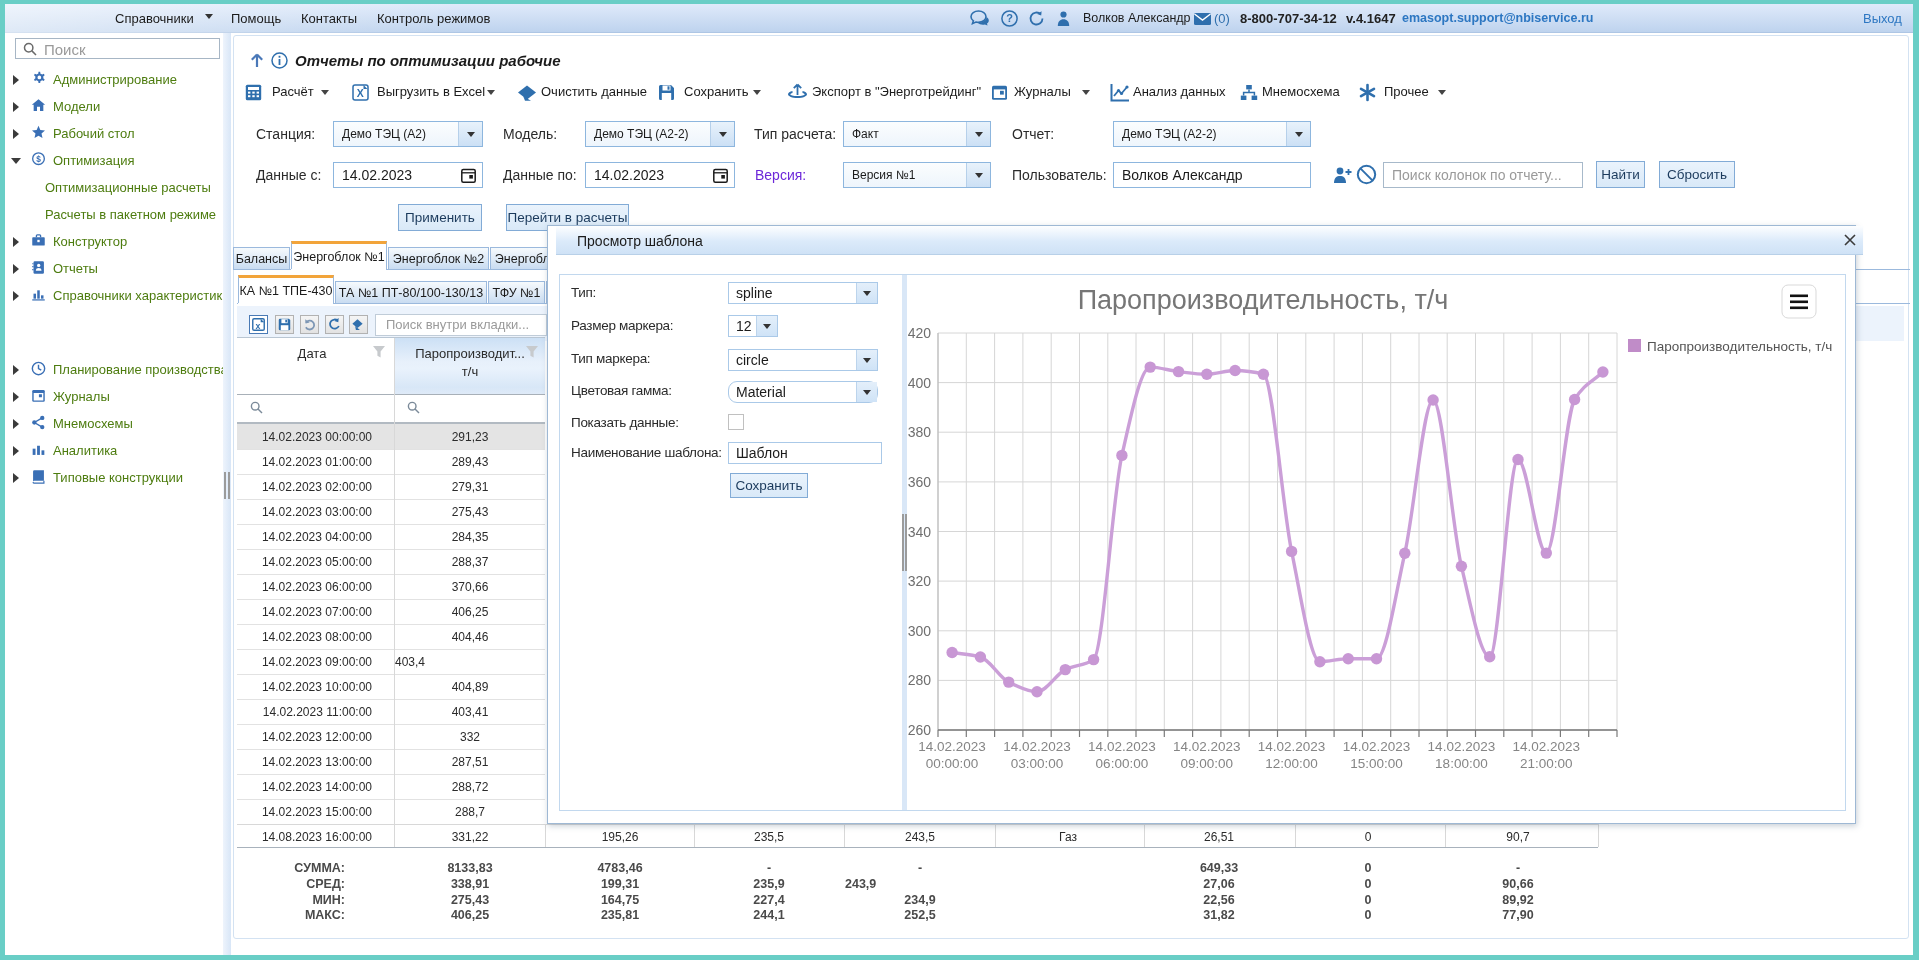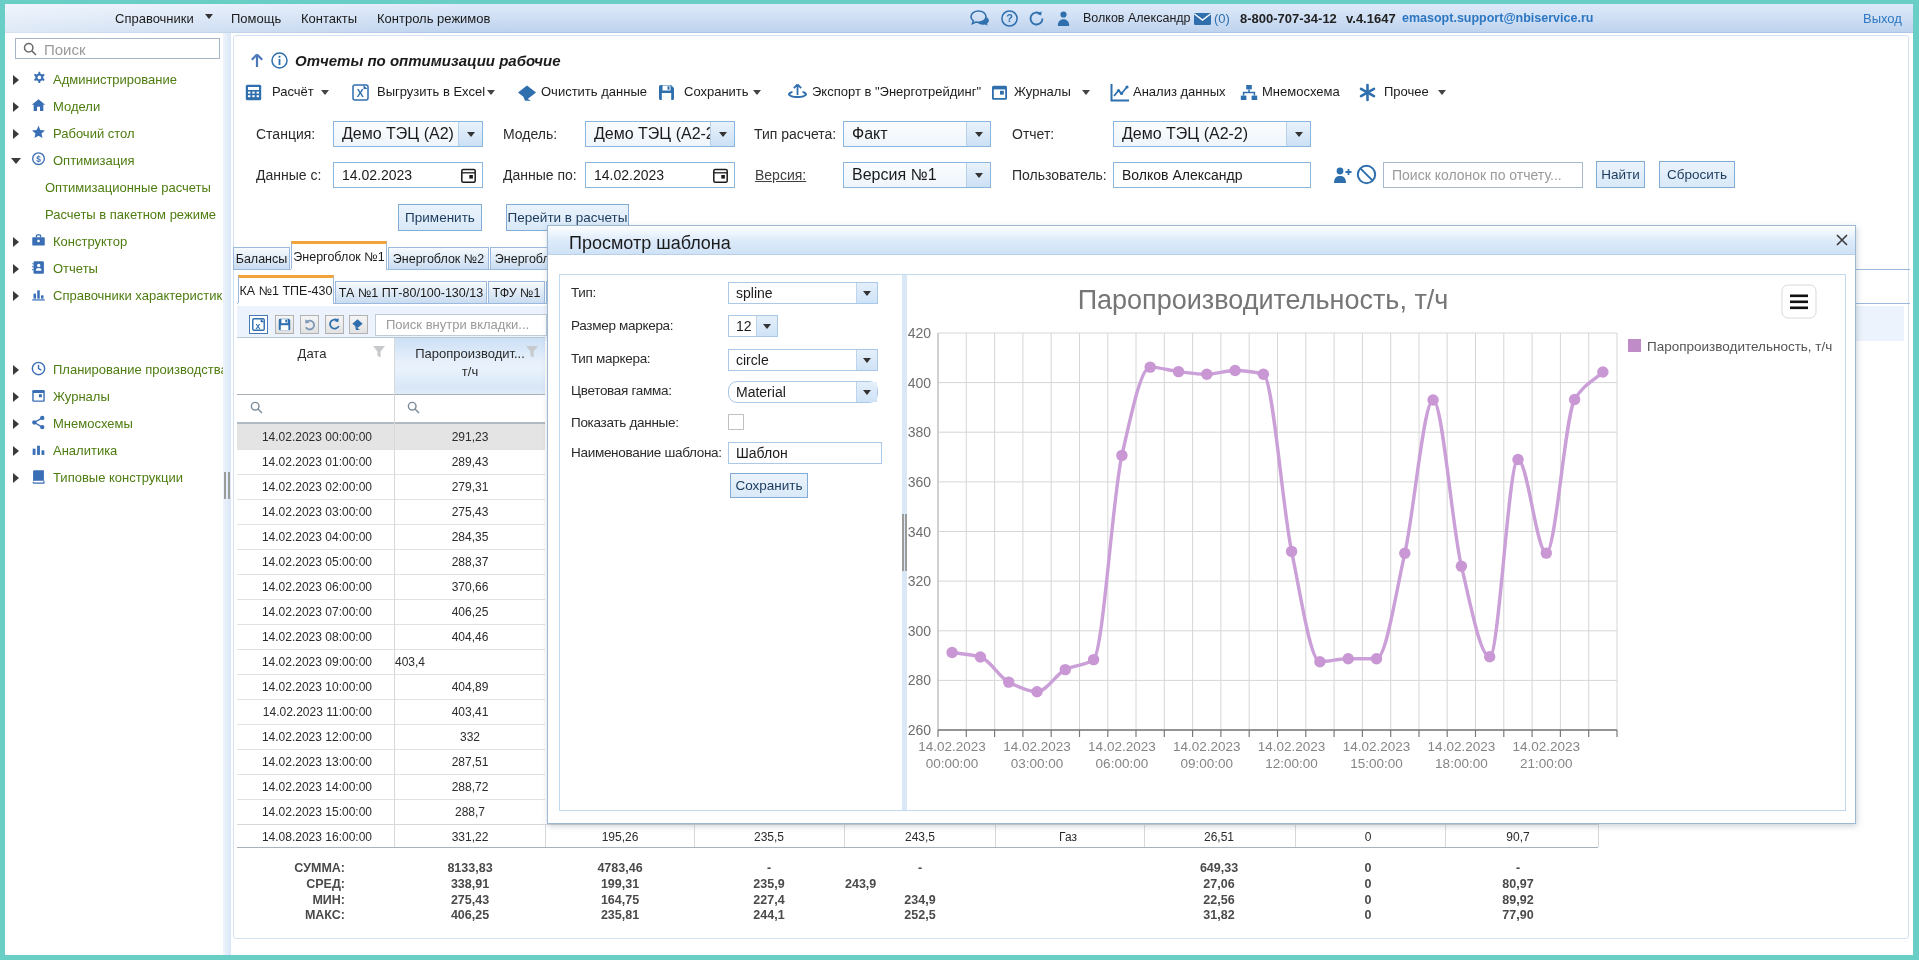--- a/index.html
+++ b/index.html
@@ -19,39 +19,39 @@
 .sbitem .lbl{position:absolute;left:48px;top:5px;}
 .sbitem .ic{position:absolute;left:26px;top:4px;width:15px;height:15px;}
 #sbsplit{position:absolute;left:218px;top:29px;width:8px;height:922px;background:linear-gradient(90deg,#eef4fc,#d8e6f7);}
 #sbsplit .grip{position:absolute;left:1px;top:439px;width:2px;height:27px;background:#9b9b9b;box-shadow:4px 0 0 #9b9b9b;}
 
 #content{position:absolute;left:226px;top:29px;width:1682px;height:922px;background:#fff;}
 #cborder{position:absolute;left:2px;top:2px;width:1676px;height:904px;border:1px solid #d3e2f2;border-radius:3px;}
 .tbitem{position:absolute;top:0;height:26px;line-height:26px;font-size:13px;color:#1b1b1b;white-space:nowrap;}
 .lbl2{position:absolute;font-size:14px;color:#2b2b2b;height:26px;line-height:26px;white-space:nowrap;}
 .dd{position:absolute;height:26px;border:1px solid #8db6de;background:linear-gradient(#fbfdfe,#eef5fc);}
-.dd .txt{position:absolute;left:8px;top:0;height:24px;line-height:24px;font-size:16px;color:#1b1b1b;white-space:nowrap;}
+.dd .txt{position:absolute;left:8px;top:0;height:24px;line-height:24px;font-size:12px;color:#1b1b1b;white-space:nowrap;}
 .dd .ab{position:absolute;right:0;top:0;width:24px;height:24px;background:linear-gradient(#e8f2fb,#cce0f5);border-left:1px solid #b6d0ea;}
 .dd .ab:after{content:"";position:absolute;left:8px;top:10px;width:0;height:0;border-left:4.5px solid transparent;border-right:4.5px solid transparent;border-top:5.5px solid #333;}
 .inp{position:absolute;height:26px;border:1px solid #8db6de;background:#fff;}
 .inp .txt{position:absolute;left:8px;top:0;height:24px;line-height:24px;font-size:14px;color:#1b1b1b;white-space:nowrap;}
 .btn{position:absolute;height:27px;border:1px solid #82abd6;background:linear-gradient(#eaf3fc,#d9e9f8);font-size:13.5px;white-space:nowrap;color:#1b3a5c;text-align:center;}
 .btn span{display:inline-block;line-height:25px;}
 
 .tab{position:absolute;border:1px solid #9bb9dd;background:linear-gradient(#f6fafd,#c9dcf1);font-size:12.5px;white-space:nowrap;overflow:hidden;color:#1b1b1b;text-align:center;}
 .tab.act{background:#fff;border-top:3px solid #f2a43a;border-bottom:none;}
 
 .cell{position:absolute;font-size:12px;color:#2b2b2b;white-space:nowrap;}
 .vline{position:absolute;width:1px;background:#d8d8d8;}
 .hline{position:absolute;height:1px;background:#e2e2e2;}
 .gbtn{position:absolute;width:19px;height:19px;border:1px solid #b2b2b2;background:linear-gradient(#f5f5f5,#e2e2e2);}
 .cell.sum{font-weight:bold;font-size:12.5px;color:#4a4a4a;}
 
 #modal{position:absolute;left:542px;top:221px;width:1309px;height:599px;background:#fff;border:1px solid #9eb8d4;box-shadow:1px 2px 6px rgba(100,120,140,.35);}
-#mtitle{position:absolute;left:0;top:0;width:1307px;height:29px;background:linear-gradient(#fdfeff,#dbeafa 55%,#cfe2f6);border-bottom:1px solid #b8d0e8;font-size:18px;color:#1b1b1b;}
+#mtitle{position:absolute;left:8px;top:0;width:1307px;height:29px;background:linear-gradient(#fdfeff,#dbeafa 55%,#cfe2f6);border-bottom:1px solid #b8d0e8;font-size:14px;color:#1b1b1b;}
 #mpanel{position:absolute;left:11px;top:48px;width:1287px;height:537px;border:1px solid #c2d8ee;}
 .mlbl{position:absolute;left:27px;font-size:13.5px;letter-spacing:-0.3px;color:#2b2b2b;white-space:nowrap;}
 .mdd{position:absolute;left:184px;height:22px;border:1px solid #aac9e8;background:#fff;}
 .mdd .txt{position:absolute;left:7px;top:0;height:20px;line-height:20px;font-size:14px;color:#1b1b1b;}
 .mdd .ab{position:absolute;right:0;top:0;width:21px;height:20px;background:linear-gradient(#e4effa,#cfe3f7);border-left:1px solid #bcd4ec;}
 .mdd .ab:after{content:"";position:absolute;left:6px;top:8px;width:0;height:0;border-left:4.5px solid transparent;border-right:4.5px solid transparent;border-top:5.5px solid #333;}
 #mdivider{position:absolute;left:342px;top:0;width:5px;height:535px;background:#d9e7f7;}
 #mdivider .grip{position:absolute;left:0px;top:239px;width:2px;height:57px;background:#9b9b9b;box-shadow:3px 0 0 #9b9b9b;}
 </style></head>
 <body>
@@ -333,21 +333,21 @@
       </div>
     <div class="lbl2" style="left:272px;top:129px;">Данные по:</div>
     <div class="inp" style="left:354px;top:129px;width:150px;">
         <div class="txt">14.02.2023</div>
         <svg class="abs" style="right:6px;top:5px;" width="15" height="15" viewBox="0 0 15 15">
           <rect x="0.8" y="1.6" width="13.4" height="12.6" rx="1.5" fill="none" stroke="#1b1b1b" stroke-width="1.5"></rect>
           <path d="M1,4.8 L14,4.8" stroke="#1b1b1b" stroke-width="1.3"></path>
           <rect x="8.3" y="7" width="3.6" height="3.6" fill="#1b1b1b"></rect>
         </svg>
       </div>
-    <div class="lbl2" style="left:524px;top:129px;color:#404040;text-decoration:underline;">Версия:</div>
+    <div class="lbl2" style="left:524px;top:129px;color:#6d28d9;">Версия:</div>
     <div class="dd" style="left:612px;top:129px;width:148px;">
         <div class="txt">Версия №1</div>
         <div class="ab"></div>
       </div>
     <div class="lbl2" style="left:781px;top:129px;">Пользователь:</div>
     <div class="inp" style="left:882px;top:129px;width:198px;">
         <div class="txt">Волков Александр</div>
       </div>
     <svg class="abs" style="left:1101px;top:133px;" width="22" height="18" viewBox="0 0 22 18">
         <circle cx="8" cy="5" r="3.4" fill="#2f6fad"></circle>
@@ -518,21 +518,21 @@
       <div class="cell sum" style="left:614px;top:828px;width:150px;text-align:center;">-</div>
       <div class="cell sum" style="left:913px;top:828px;width:150px;text-align:center;">649,33</div>
       <div class="cell sum" style="left:1062px;top:828px;width:150px;text-align:center;">0</div>
       <div class="cell sum" style="left:1212px;top:828px;width:150px;text-align:center;">-</div>
       <div class="cell sum" style="left:164px;top:844px;width:150px;text-align:center;">338,91</div>
       <div class="cell sum" style="left:314px;top:844px;width:150px;text-align:center;">199,31</div>
       <div class="cell sum" style="left:463px;top:844px;width:150px;text-align:center;">235,9</div>
       <div class="cell sum" style="left:614px;top:844px;width:150px;text-align:left;">243,9</div>
       <div class="cell sum" style="left:913px;top:844px;width:150px;text-align:center;">27,06</div>
       <div class="cell sum" style="left:1062px;top:844px;width:150px;text-align:center;">0</div>
-      <div class="cell sum" style="left:1212px;top:844px;width:150px;text-align:center;">80,97</div>
+      <div class="cell sum" style="left:1212px;top:844px;width:150px;text-align:center;">90,66</div>
       <div class="cell sum" style="left:164px;top:860px;width:150px;text-align:center;">275,43</div>
       <div class="cell sum" style="left:314px;top:860px;width:150px;text-align:center;">164,75</div>
       <div class="cell sum" style="left:463px;top:860px;width:150px;text-align:center;">227,4</div>
       <div class="cell sum" style="left:614px;top:860px;width:150px;text-align:center;">234,9</div>
       <div class="cell sum" style="left:913px;top:860px;width:150px;text-align:center;">22,56</div>
       <div class="cell sum" style="left:1062px;top:860px;width:150px;text-align:center;">0</div>
       <div class="cell sum" style="left:1212px;top:860px;width:150px;text-align:center;">89,92</div>
       <div class="cell sum" style="left:164px;top:875px;width:150px;text-align:center;">406,25</div>
       <div class="cell sum" style="left:314px;top:875px;width:150px;text-align:center;">235,81</div>
       <div class="cell sum" style="left:463px;top:875px;width:150px;text-align:center;">244,1</div>

